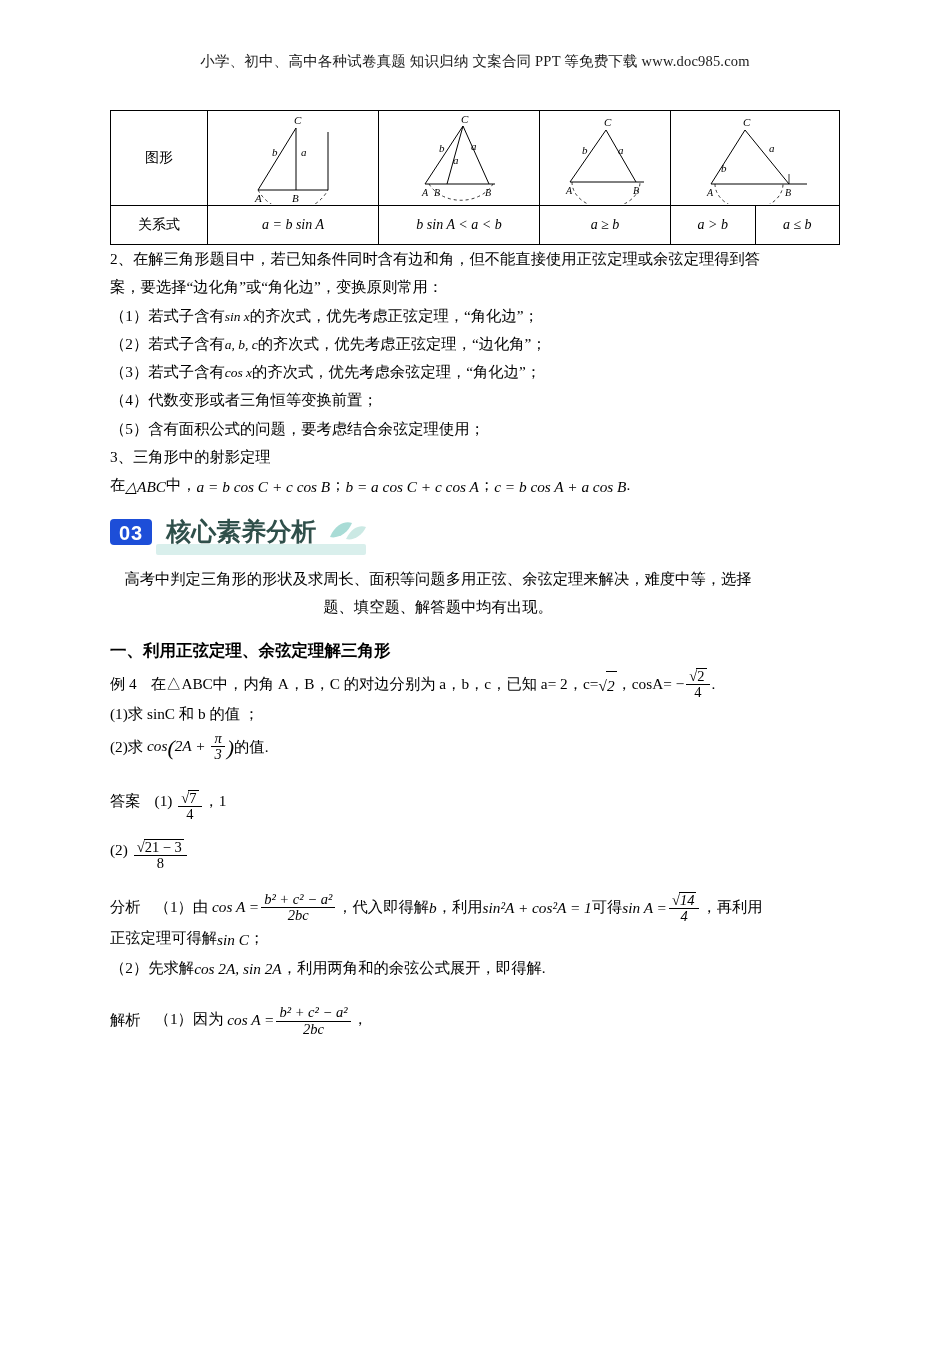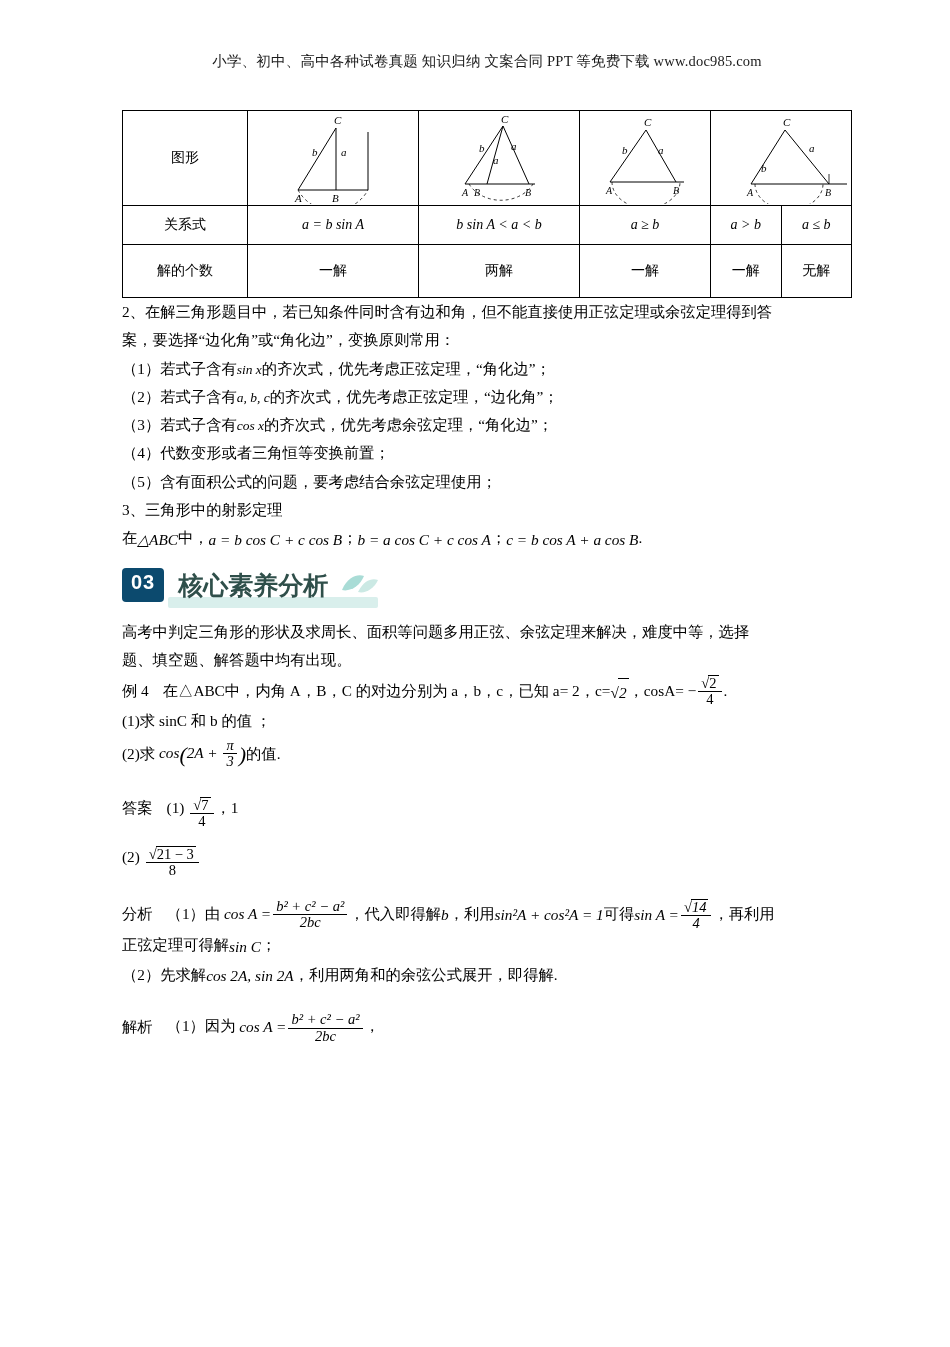--- a/index.html
+++ b/index.html
@@ -13,21 +13,20 @@
     font-family: "Liberation Serif", serif;
     color: #000;
     position: relative;
   }
   .page {
     width: 876px;
     height: 1347px;
     position: relative;
     box-sizing: border-box;
     padding: 0 110px;
-    margin-left: 12px;
   }
   .site-header {
     position: absolute;
     top: 52px;
     left: 0;
     width: 950px;
     text-align: center;
     font-size: 14.5px;
     color: #1a1a1a;
     font-family: "Liberation Serif", serif;
@@ -43,21 +42,21 @@
     border-collapse: collapse;
     width: 730px;
     margin-left: 0px;
     table-layout: fixed;
   }
   table.tri-table td {
     border: 1px solid #000;
     text-align: center;
     vertical-align: middle;
     font-size: 14px;
-    padding: 2px 16px;
+    padding: 2px 2px;
   }
   .row-label {
     width: 92px;
     font-size: 15px;
     line-height: 1.35;
   }
   .fig-cell { height: 94px; padding: 0 !important; }
   .fig-cell.w1 { width: 170px; }
   .fig-cell.w2 { width: 160px; }
   .fig-cell.w3 { width: 130px; }
@@ -68,21 +67,21 @@
   svg.figsvg { display: block; margin: 0 auto; }
 
   
   p.body {
     font-size: 15.3px;
     line-height: 1.85;
     margin: 0;
     text-indent: 0;
   }
   .ind2 { margin-left: 30px; }
-  .ind1 { margin-left: 0px; }
+  .ind1 { margin-left: 0px; text-align: center; }
   .blk { margin-top: 6px; }
 
   .inline-img {
     display: inline-block;
     vertical-align: middle;
     font-style: italic;
     font-family: "Liberation Serif", serif;
   }
   .sm { font-size: 13.5px; }
 
@@ -107,26 +106,26 @@
   .radsign { display:inline-block; }
 
   
   .sec-head {
     position: relative;
     height: 46px;
     margin: 14px 0 4px 0;
   }
   .sec-num {
     display: inline-block;
-    background: #0c4a6e;
+    background: #1d4ed8;
     color: #ffffff;
     font-family: "Liberation Sans", sans-serif;
     font-size: 20px;
     font-weight: bold;
-    padding: 3px 9px 8px 9px;
+    padding: 3px 9px 0 9px;
     border-radius: 4px;
     vertical-align: middle;
     letter-spacing: 1px;
   }
   .sec-title {
     display: inline-block;
     font-family: Liberation Mono, monospace;
     font-size: 25px;
     font-weight: bold;
     color: #2f4f4a;
@@ -238,28 +237,20 @@
         </td>
       </tr>
       <tr>
         <td class="row-label">关系式</td>
         <td class="rel-cell">a = b sin A</td>
         <td class="rel-cell">b sin A &lt; a &lt; b</td>
         <td class="rel-cell">a ≥ b</td>
         <td class="rel-cell">a &gt; b</td>
         <td class="rel-cell">a ≤ b</td>
       </tr>
-      <tr>
-        <td class="row-label">解的个数</td>
-        <td class="cnt-cell">一解</td>
-        <td class="cnt-cell">两解</td>
-        <td class="cnt-cell">一解</td>
-        <td class="cnt-cell">一解</td>
-        <td class="cnt-cell">无解</td>
-      </tr>
     </tbody>
       </table>
 
     <p class="body ind2 blk">2、在解三角形题目中，若已知条件同时含有边和角，但不能直接使用正弦定理或余弦定理得到答案，要选择“边化角”或“角化边”，变换原则常用：</p>
 
     <p class="body ind2">
       <span>（1）若式子含有</span><span class="inline-img sm">sin x</span><span>的齐次式，优先考虑正弦定理，“角化边”；</span>
     </p>
     <p class="body ind2">
       <span>（2）若式子含有</span><span class="inline-img sm">a, b, c</span><span>的齐次式，优先考虑正弦定理，“边化角”；</span>
@@ -287,20 +278,21 @@
       <span class="leaf">
         <svg width="42" height="26" viewBox="0 0 42 26">
           <path d="M4 20 C10 6, 20 4, 26 6 C22 16, 12 22, 4 20 Z" fill="#a9dcd6"></path>
           <path d="M20 22 C26 10, 34 8, 40 10 C36 19, 27 24, 20 22 Z" fill="#cbe9e4"></path>
         </svg>
       </span>
     </div>
     <p class="body ind1">高考中判定三角形的形状及求周长、面积等问题多用正弦、余弦定理来解决，难度中等，选择题、填空题、解答题中均有出现。</p>
 
 
+    <h3 class="sub">一、利用正弦定理、余弦定理解三角形</h3>
 
     <p class="body ex-line">
       <span class="lbl">例 4</span><span>在△ABC中，内角 A，B，C 的对边分别为 a，b，c，已知 a= 2，c=</span><span class="inline-img"><span class="radsign">√</span><span class="sqrt">2</span></span><span>，cosA= −</span><span class="frac"><span class="num">√<span class="sqrt">2</span></span><span class="den">4</span></span><span>.</span>
     </p>
 
     <p class="body">(1)求 sinC 和 b 的值  ；</p>
 
     <p class="body">
       <span>(2)求</span>
       <span class="inline-img">

